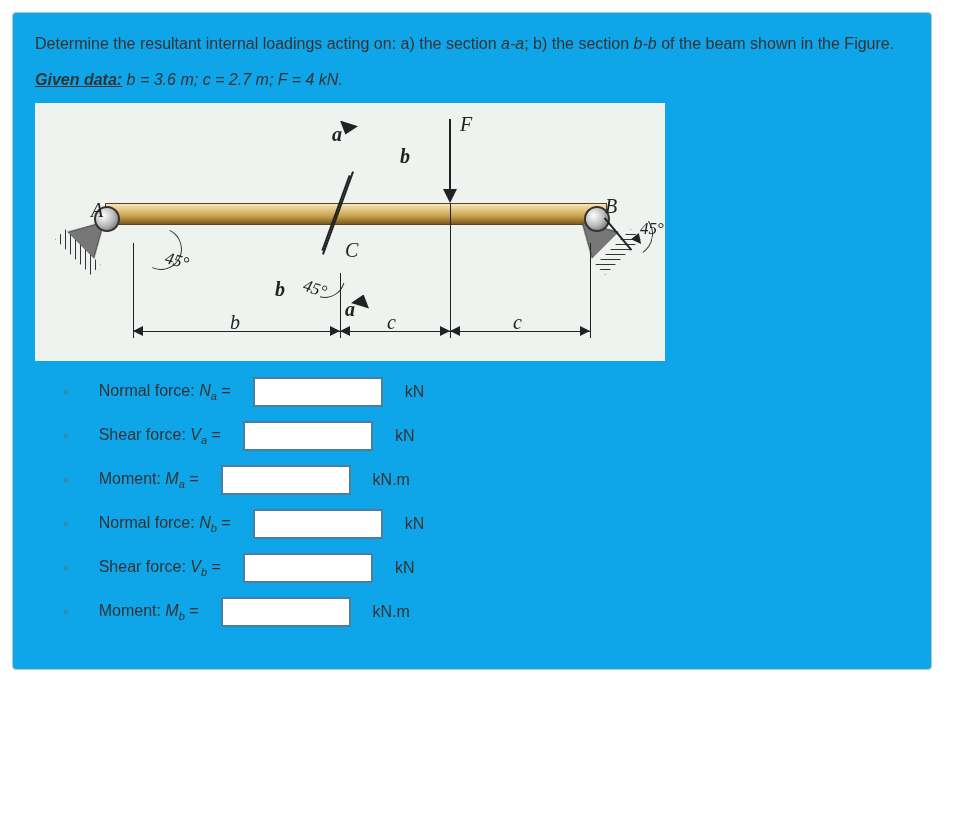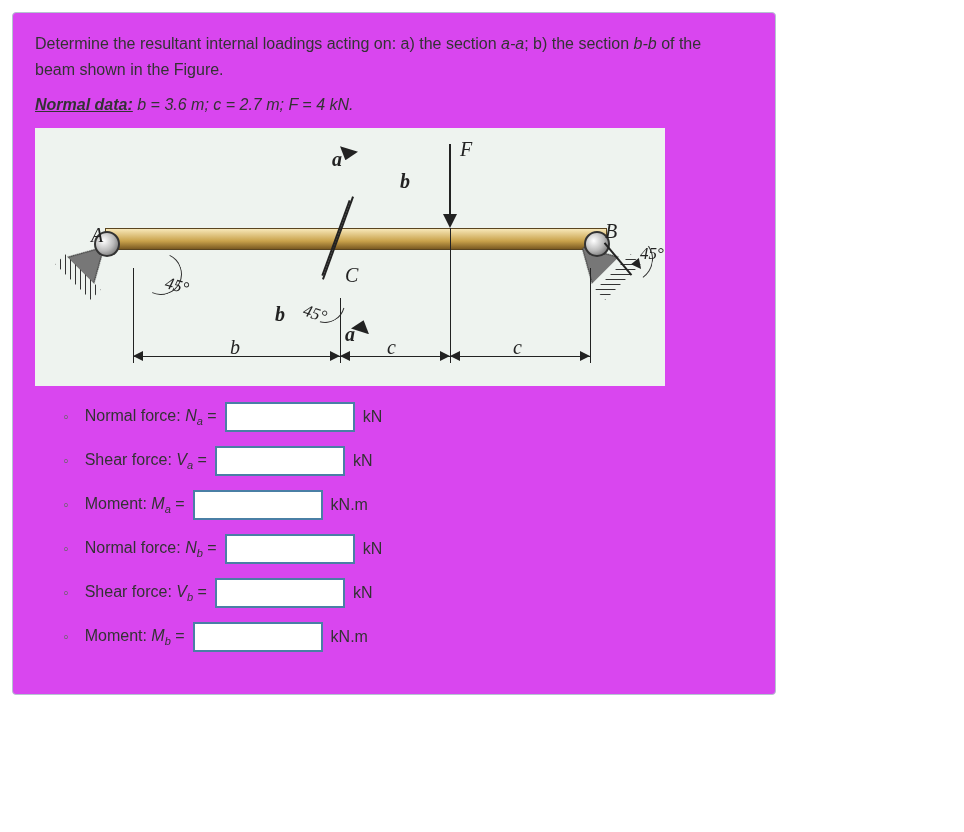--- a/index.html
+++ b/index.html
@@ -6,23 +6,23 @@
     margin: 0;
     padding: 12px;
     font-family: Arial, Helvetica, sans-serif;
     font-size: 16px;
     color: #333;
     background: #fff;
   }
   .panel {
     border: 1px solid #b5c4d0;
     border-radius: 4px;
-    background: #d946ef;
+    background: #0ea5e9;
     padding: 18px 36px 28px 22px;
-    width: 764px;
+    width: 920px;
     box-sizing: border-box;
   }
   .prompt {
     line-height: 1.6;
     margin-bottom: 14px;
   }
   .given {
     margin-bottom: 14px;
   }
   .given-label {
@@ -147,21 +147,21 @@
   }
   ul.answers {
     list-style: none;
     padding: 0 0 0 28px;
     margin: 0;
   }
   ul.answers li {
     margin: 14px 0;
     display: flex;
     align-items: center;
-    gap: 8px;
+    gap: 22px;
   }
   ul.answers li::before {
     content: "◦";
     color: #666;
     margin-right: 8px;
     font-size: 16px;
   }
   .ans-input {
     border: 2px solid #4a7fa5;
     width: 118px;
@@ -176,21 +176,21 @@
 </head>
 <body>
 
 <div class="panel">
 
   <div class="prompt">
     <span>Determine the resultant internal loadings acting on: a) the section </span><span class="it">a-a</span><span>; b)  the section </span><span class="it">b-b</span><span> of the beam shown in the Figure.</span>
   </div>
 
   <div class="given">
-    <span class="given-label">Normal data:</span><span class="it"> b = 3.6 m;  c = 2.7 m;  F = 4 kN.</span>
+    <span class="given-label">Given data:</span><span class="it"> b = 3.6 m;  c = 2.7 m;  F = 4 kN.</span>
   </div>
 
   <div class="figure">
 
     <div class="beam"></div>
 
     <div class="pin-left">
       <div class="tri-left"></div>
       <div class="pin-circle"></div>
     </div>

